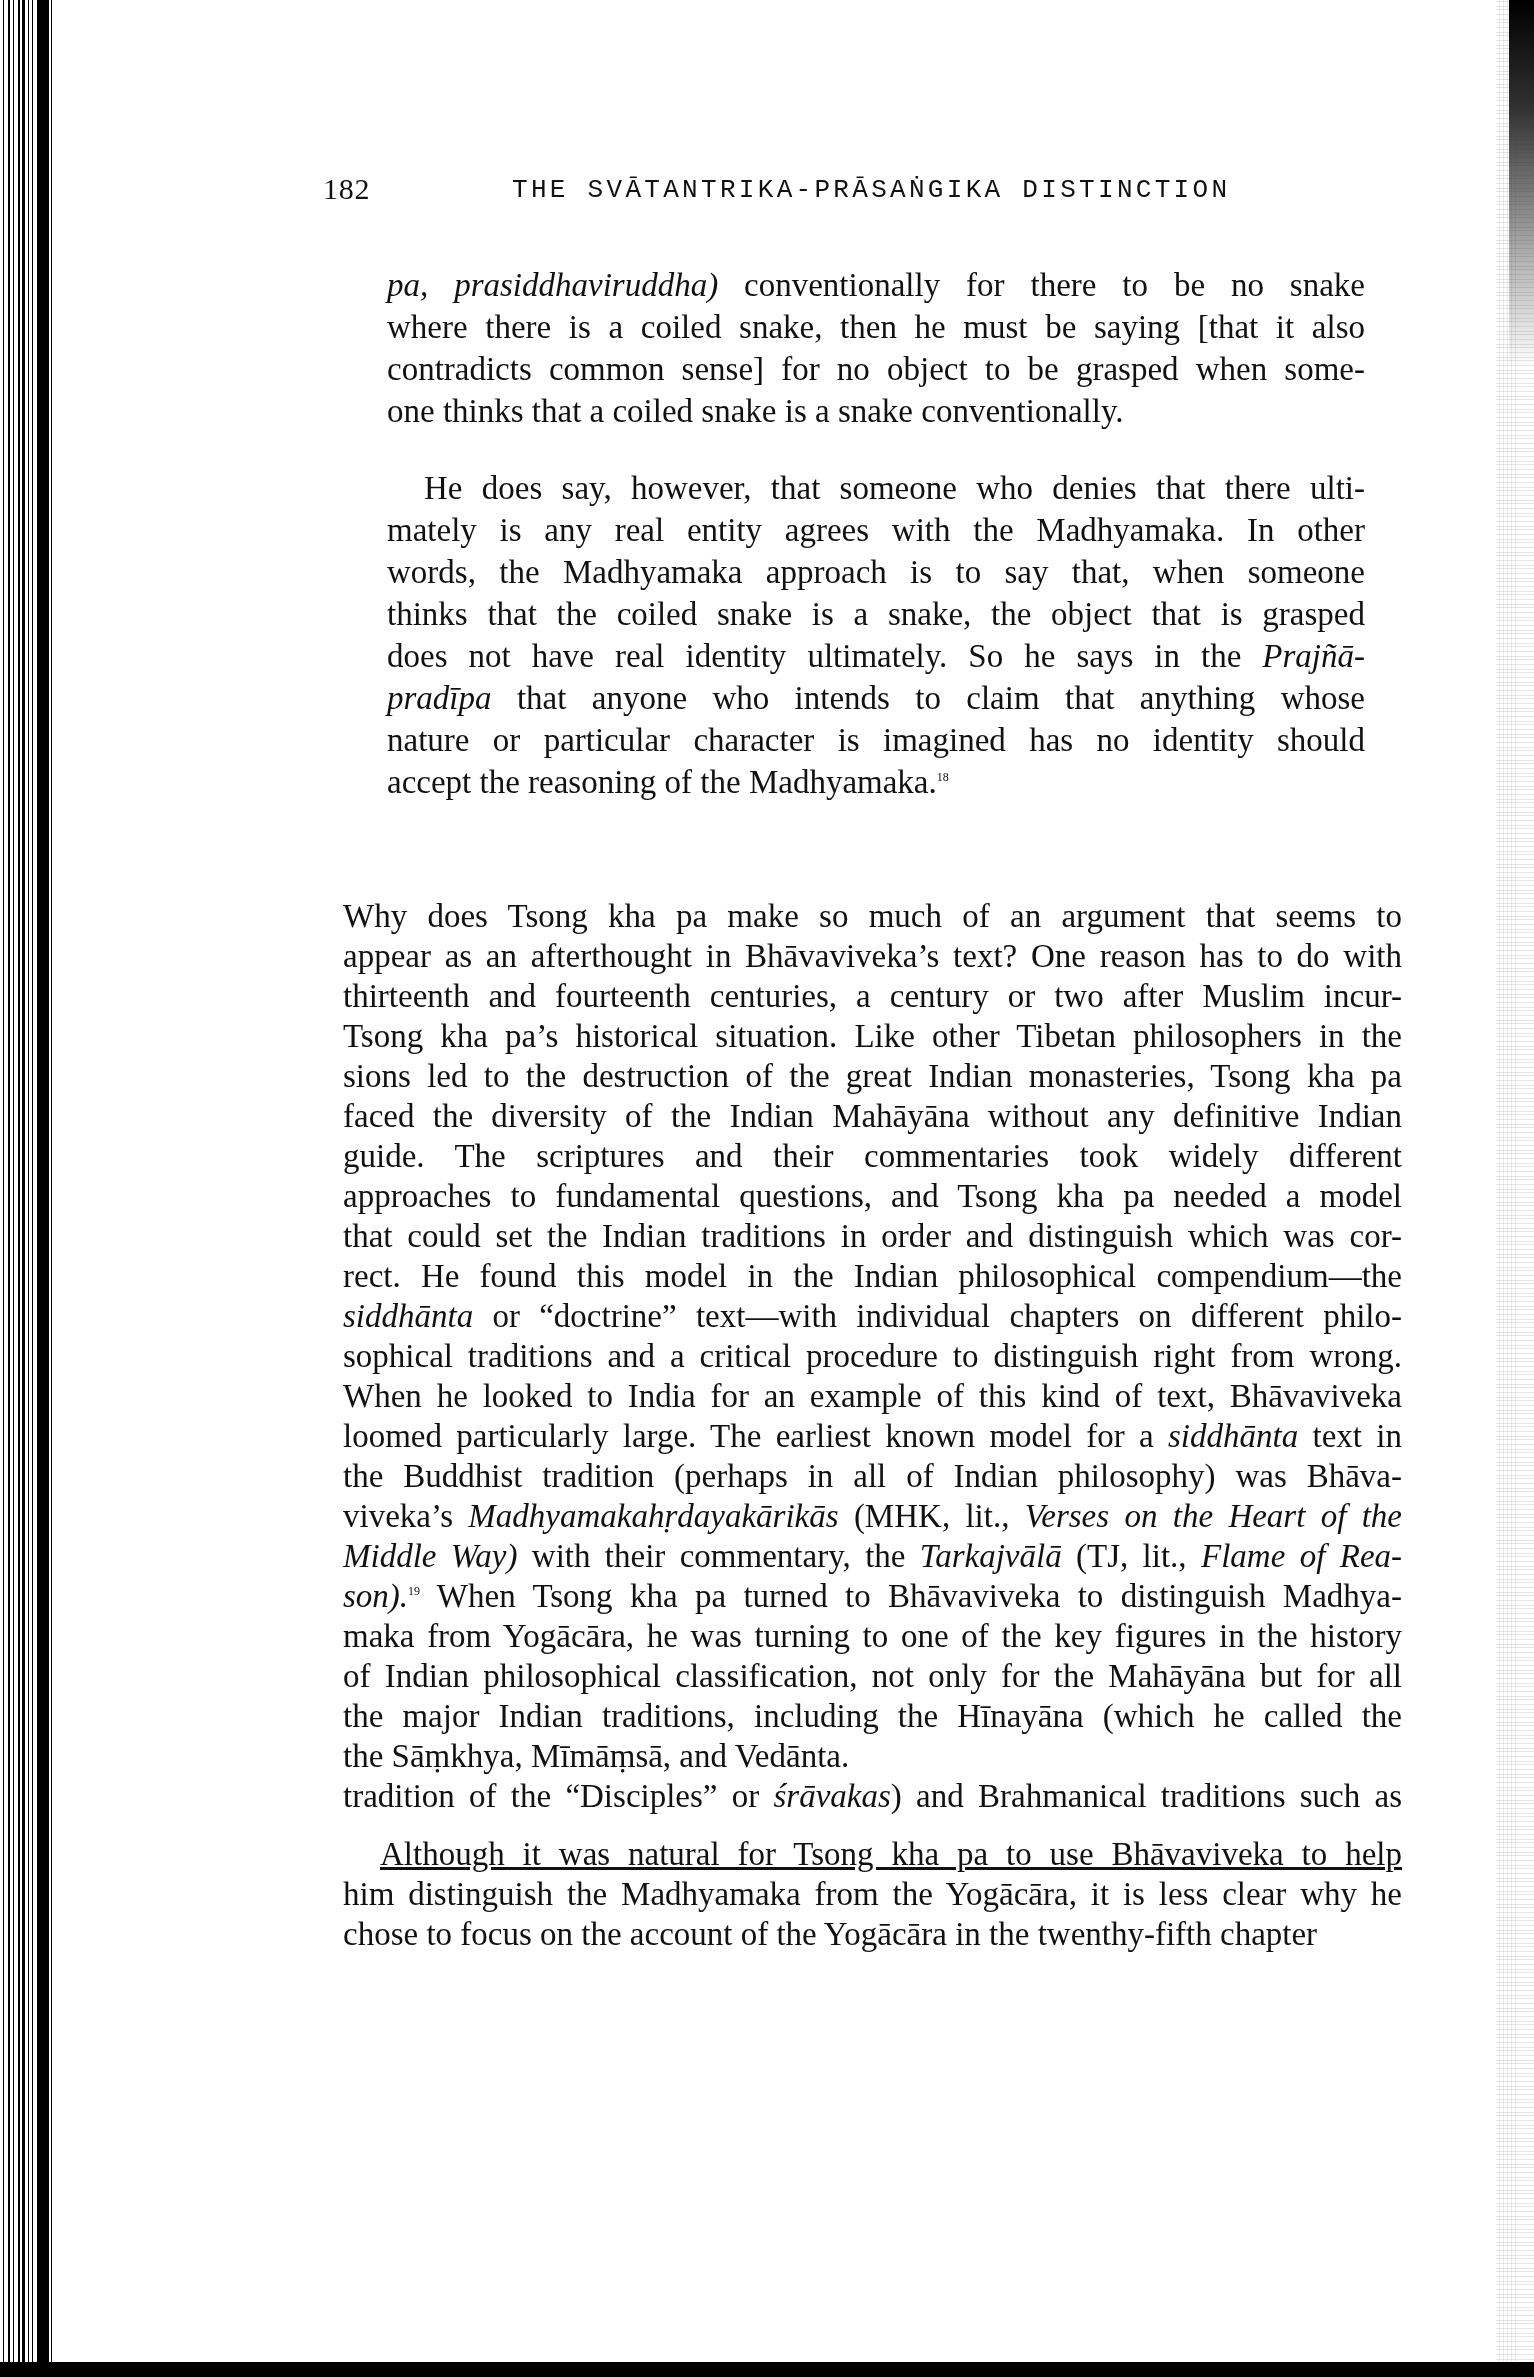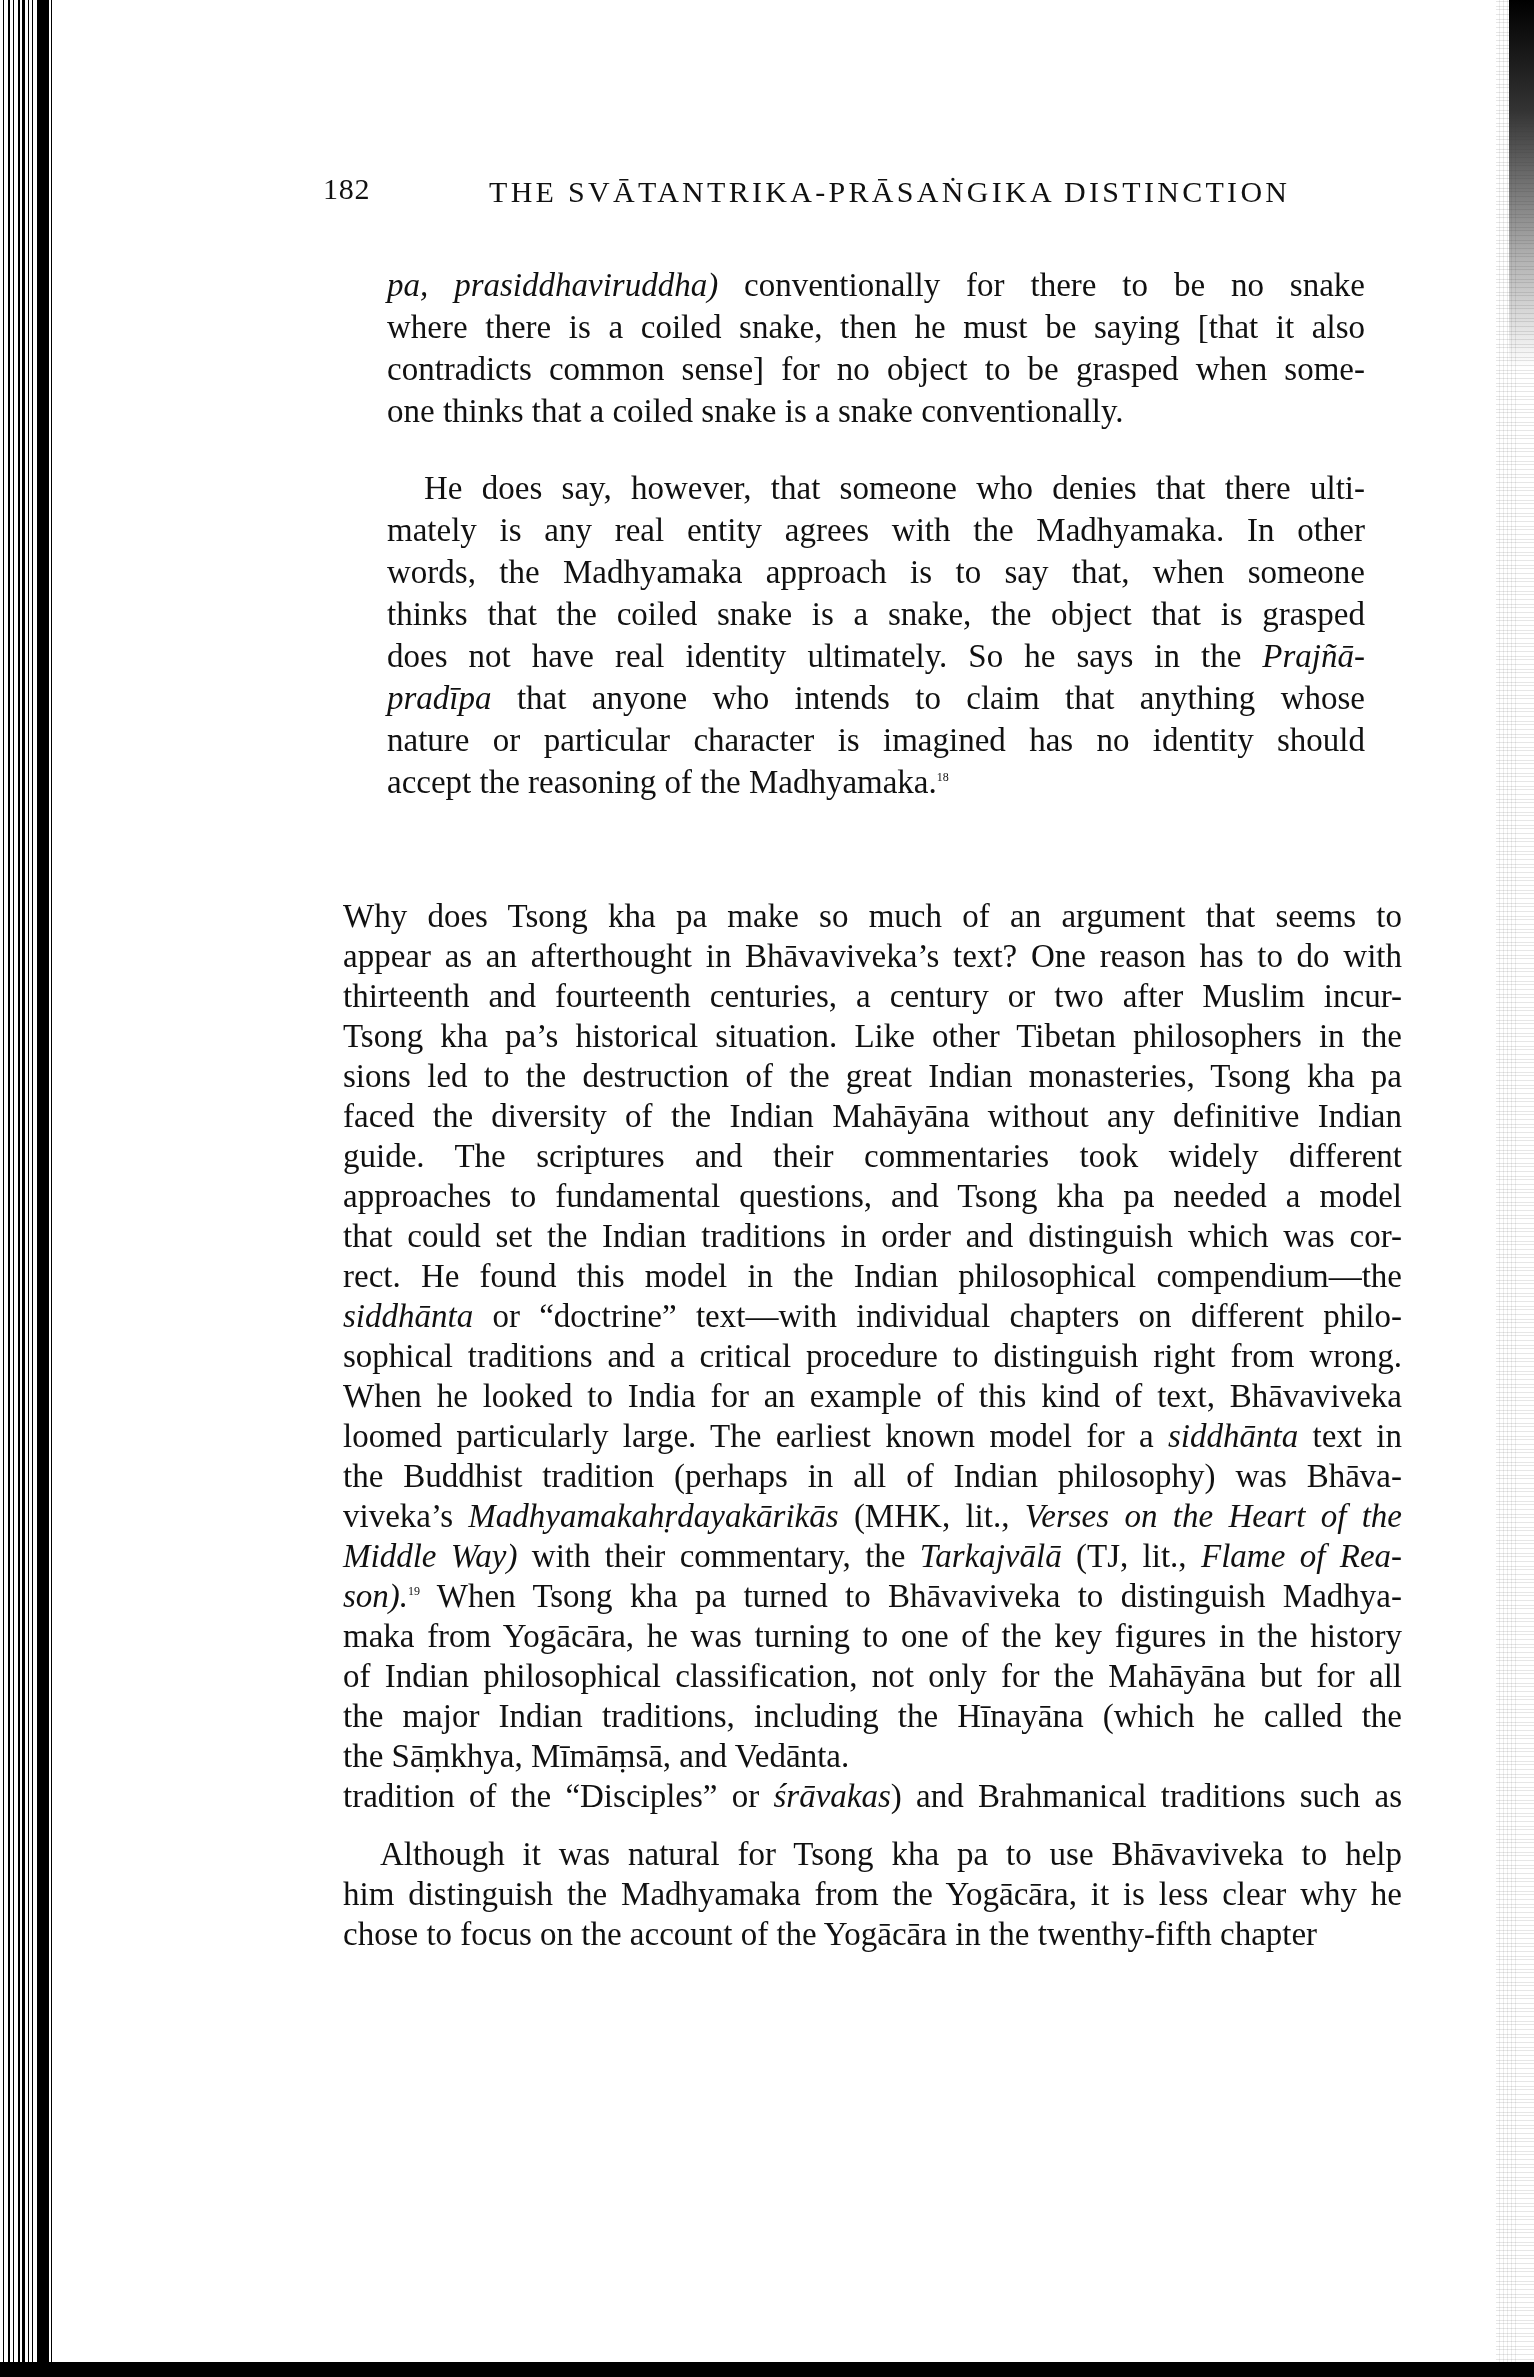--- a/index.html
+++ b/index.html
@@ -19,22 +19,23 @@
   }
   .edge-right-top {
     position: absolute; right: 0; top: 0; width: 26px; height: 368px;
     background: linear-gradient(180deg, #000 0%, #333 30%, rgba(60,60,60,0.4) 70%, rgba(0,0,0,0) 100%);
   }
   .bottom-bar { position: absolute; left: 0; right: 0; top: 2362px; height: 15.8px; background: #000; }
   .folio {
     position: absolute; left: 323px; top: 172px; font-size: 30px; letter-spacing: 0.7px;
   }
   .running-head {
-    position: absolute; left: 489px; top: 175px; font-size: 30px; letter-spacing: 3.3px;
+    position: absolute; left: 512px; top: 175px; font-size: 26px; letter-spacing: 3.3px;
     white-space: nowrap;
+    font-family: Liberation Mono, monospace;
   }
   .blockquote {
     position: absolute; left: 387px; top: 264px; width: 978px;
     font-size: 33px; line-height: 42px; text-align: justify;
   }
   .blockquote p { margin: 0; }
   .main {
     position: absolute; left: 325px; top: 878px; width: 1095px;
     font-size: 33px; line-height: 40px; text-align: justify;
   }
@@ -102,20 +103,20 @@
       <span class="line"><span>viveka’s </span><i>Madhyamakahṛdayakārikās</i><span> (MHK, lit., </span><i>Verses on the Heart of the</i></span>
       <span class="line"><i>Middle Way)</i><span> with their commentary, the </span><i>Tarkajvālā</i><span> (TJ, lit., </span><i>Flame of Rea-</i></span>
       <span class="line"><i>son).</i><sup>19</sup><span> When Tsong kha pa turned to Bhāvaviveka to distinguish Madhya-</span></span>
       <span class="line"><span>maka from Yogācāra, he was turning to one of the key figures in the history</span></span>
       <span class="line"><span>of Indian philosophical classification, not only for the Mahāyāna but for all</span></span>
       <span class="line"><span>the major Indian traditions, including the Hīnayāna (which he called the</span></span>
       <span class="line last"><span>the Sāṃkhya, Mīmāṃsā, and Vedānta.</span></span>
       <span class="line"><span>tradition of the “Disciples” or </span><i>śrāvakas</i><span>) and Brahmanical traditions such as</span></span>
     </p>
     <p>
-      <span class="line" style="padding-left: 37px;"><span>Although it was natural for Tsong kha pa to use Bhāvaviveka to help</span></span>
+      <span class="line" style="padding-left: 37px; text-decoration: underline;"><span>Although it was natural for Tsong kha pa to use Bhāvaviveka to help</span></span>
       <span class="line"><span>him distinguish the Madhyamaka from the Yogācāra, it is less clear why he</span></span>
       <span class="line last"><span>chose to focus on the account of the Yogācāra in the twenthy-fifth chapter</span></span>
     </p>
   </div>
 
 <div class="bottom-bar"></div>
 
 
 </body></html>

